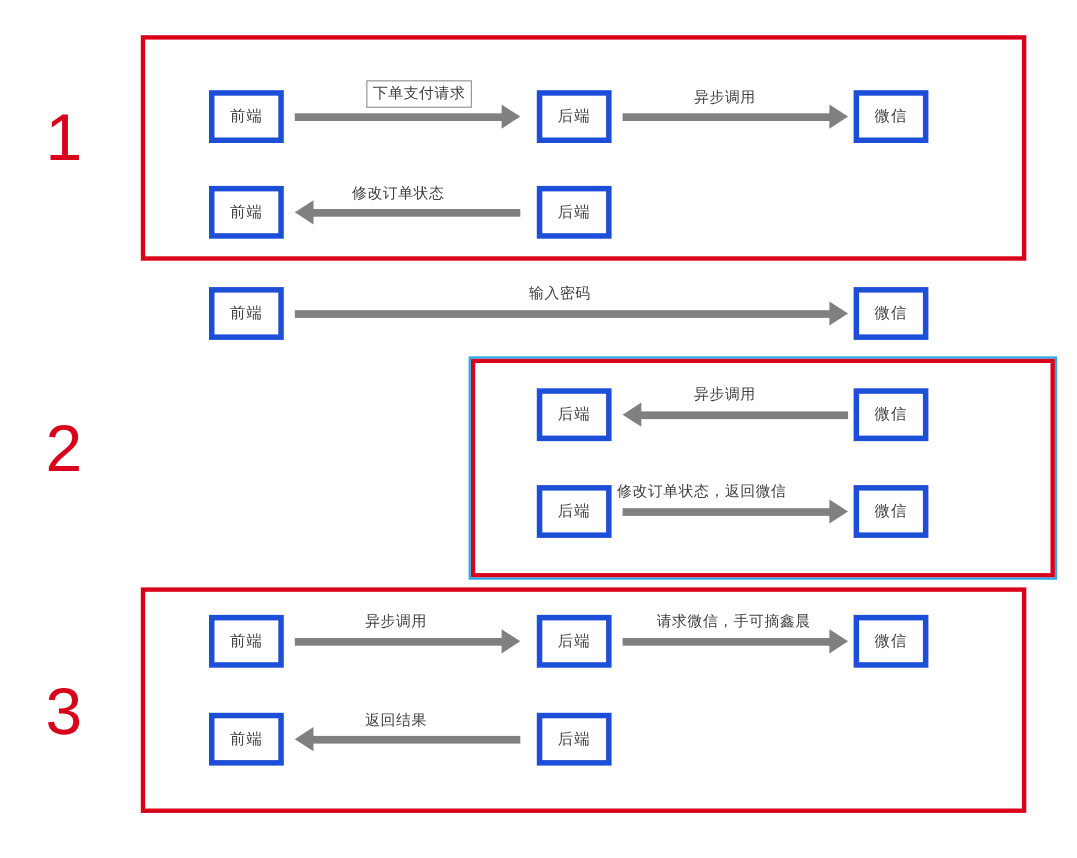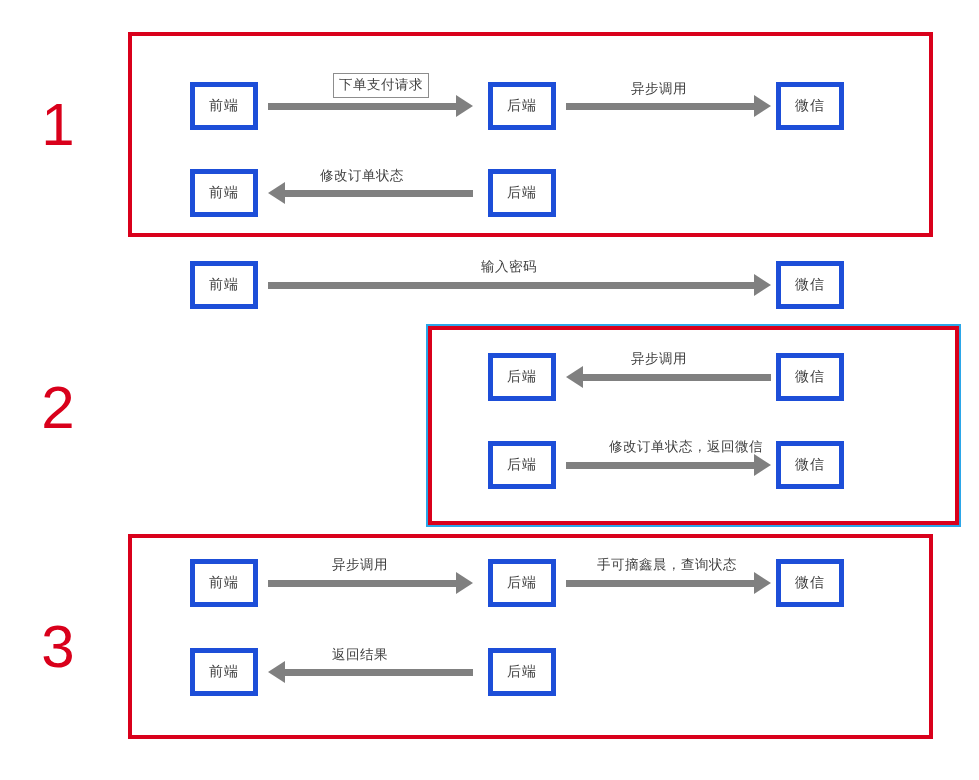--- a/index.html
+++ b/index.html
@@ -170,39 +170,39 @@
   <div class="edge-label" style="left:631px; top:350px; width:76px;">异步调用</div>
 
   <div class="node" style="left:776px; top:353px; width:68px; height:48px;">微信</div>
 
   <div class="node" style="left:488px; top:441px; width:68px; height:48px;">后端</div>
 
   <div class="arrow right" style="left:566px; top:454px; width:205px;">
     <div class="shaft"></div>
     <div class="head"></div>
   </div>
-  <div class="edge-label" style="left:609px; top:438px; width:160px;">修改订单状态，返回微信</div>
+  <div class="edge-label" style="left:561px; top:438px; width:160px;">修改订单状态，返回微信</div>
 
   <div class="node" style="left:776px; top:441px; width:68px; height:48px;">微信</div>
 
   <div class="node" style="left:190px; top:559px; width:68px; height:48px;">前端</div>
 
   <div class="arrow right" style="left:268px; top:572px; width:205px;">
     <div class="shaft"></div>
     <div class="head"></div>
   </div>
   <div class="edge-label" style="left:332px; top:556px; width:77px;">异步调用</div>
 
   <div class="node" style="left:488px; top:559px; width:68px; height:48px;">后端</div>
 
   <div class="arrow right" style="left:566px; top:572px; width:205px;">
     <div class="shaft"></div>
     <div class="head"></div>
   </div>
-  <div class="edge-label" style="left:597px; top:556px; width:145px;">手可摘鑫晨，查询状态</div>
+  <div class="edge-label" style="left:597px; top:556px; width:145px;">请求微信，手可摘鑫晨</div>
 
   <div class="node" style="left:776px; top:559px; width:68px; height:48px;">微信</div>
 
   <div class="node" style="left:190px; top:648px; width:68px; height:48px;">前端</div>
 
   <div class="arrow left" style="left:268px; top:661px; width:205px;">
     <div class="shaft"></div>
     <div class="head"></div>
   </div>
   <div class="edge-label" style="left:332px; top:646px; width:77px;">返回结果</div>

